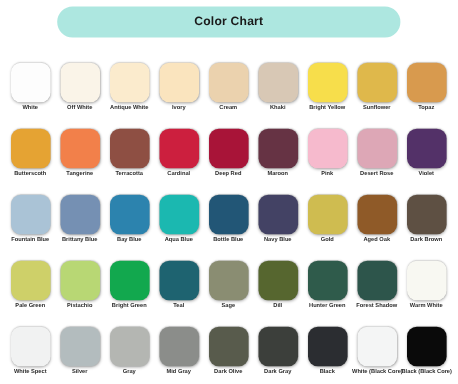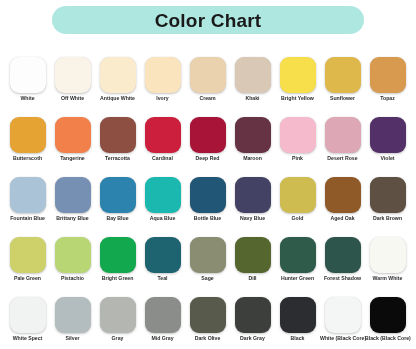--- a/index.html
+++ b/index.html
@@ -25,21 +25,21 @@
     left: 52px;
     top: 6px;
     width: 312px;
     height: 28px;
     border-radius: 14px;
     display: flex;
     align-items: center;
     justify-content: center;
   }
   .title-text {
-    font-size: 19px;
+    font-size: 11px;
     font-weight: bold;
     color: #1a1a1a;
     letter-spacing: 0.2px;
     line-height: 1;
   }
   
   .swatch-grid {
     position: absolute;
     left: 0px;
     top: 57px;

